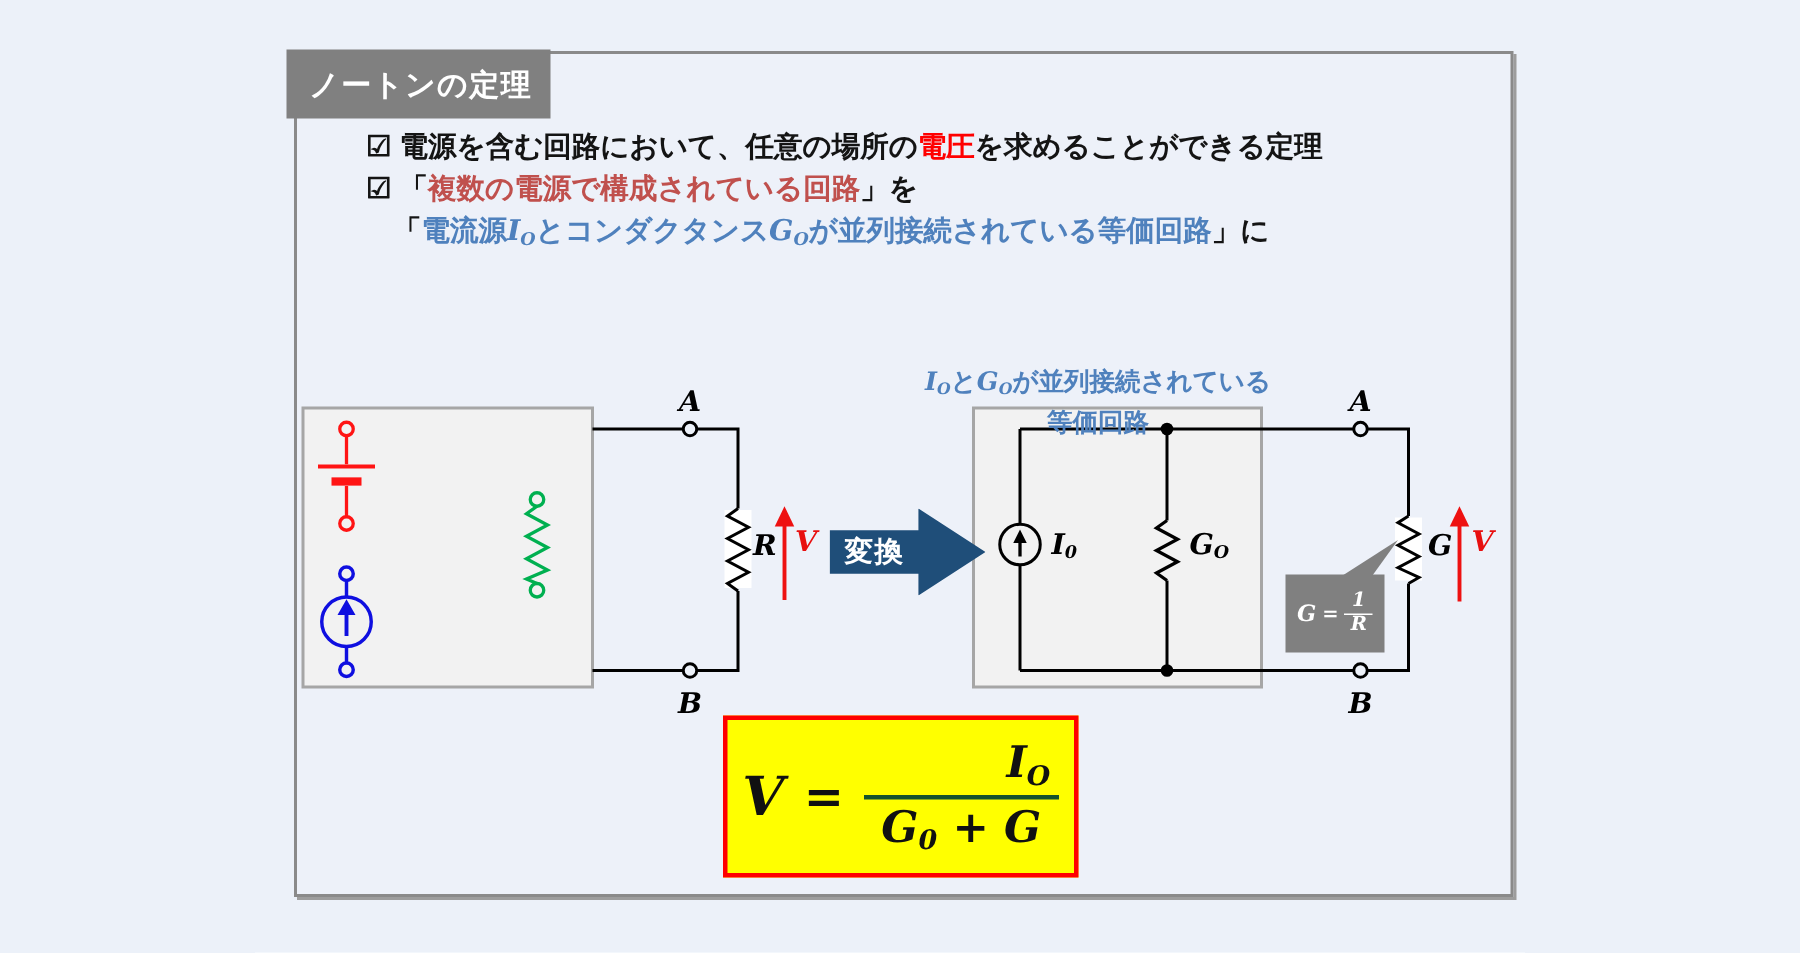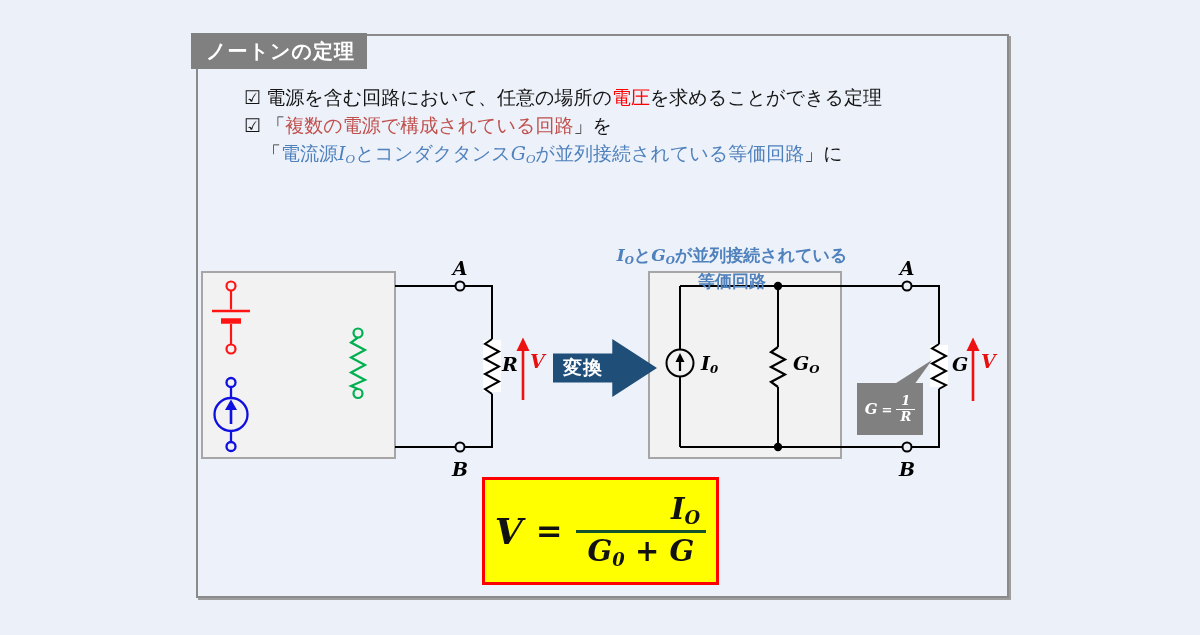--- a/index.html
+++ b/index.html
@@ -1,23 +1,23 @@
 <!DOCTYPE html>
 <html><head>
 <meta charset="utf-8">
 <style>
   html,body{margin:0;padding:0;}
   .page{position:relative;width:1200px;height:635px;background:#ecf1f9;overflow:hidden;
         font-family:"Liberation Sans",sans-serif;}
   .frame{position:absolute;left:196px;top:34px;width:813px;height:564px;box-sizing:border-box;
          border:2px solid #8a8a8a;box-shadow:2px 2px 0 #9d9d9d;background:#edf1f9;}
-  .badge{position:absolute;left:191px;top:33px;width:176px;height:36px;background:#808080;
+  .badge{position:absolute;left:191px;top:33px;width:176px;height:46px;background:#808080;
          color:#ffffff;font-size:20px;font-weight:bold;letter-spacing:1px;display:flex;
          align-items:center;padding-left:15px;box-sizing:border-box;z-index:5;}
-  .bullet{position:absolute;font-size:19px;font-weight:normal;color:#141414;white-space:nowrap;z-index:4;}
+  .bullet{position:absolute;font-size:19px;font-weight:bold;color:#141414;white-space:nowrap;z-index:4;}
   .red{color:#ff0000}
   .brown{color:#c0504d}
   .blue{color:#4f81bd}
   .mvar{font-family:"DejaVu Serif",serif;font-style:italic;}
   .msub{font-size:0.62em;vertical-align:-0.28em;font-family:"DejaVu Serif",serif;font-style:italic;}
   .ctitle{position:absolute;text-align:center;font-weight:bold;font-size:17px;line-height:22px;
           white-space:nowrap;z-index:4;}
   svg.circuit{position:absolute;left:0;top:0;z-index:2;}
   .lbl{position:absolute;font-family:"DejaVu Serif",serif;font-style:italic;font-weight:bold;
        font-size:19px;color:#000;z-index:4;white-space:nowrap;}

